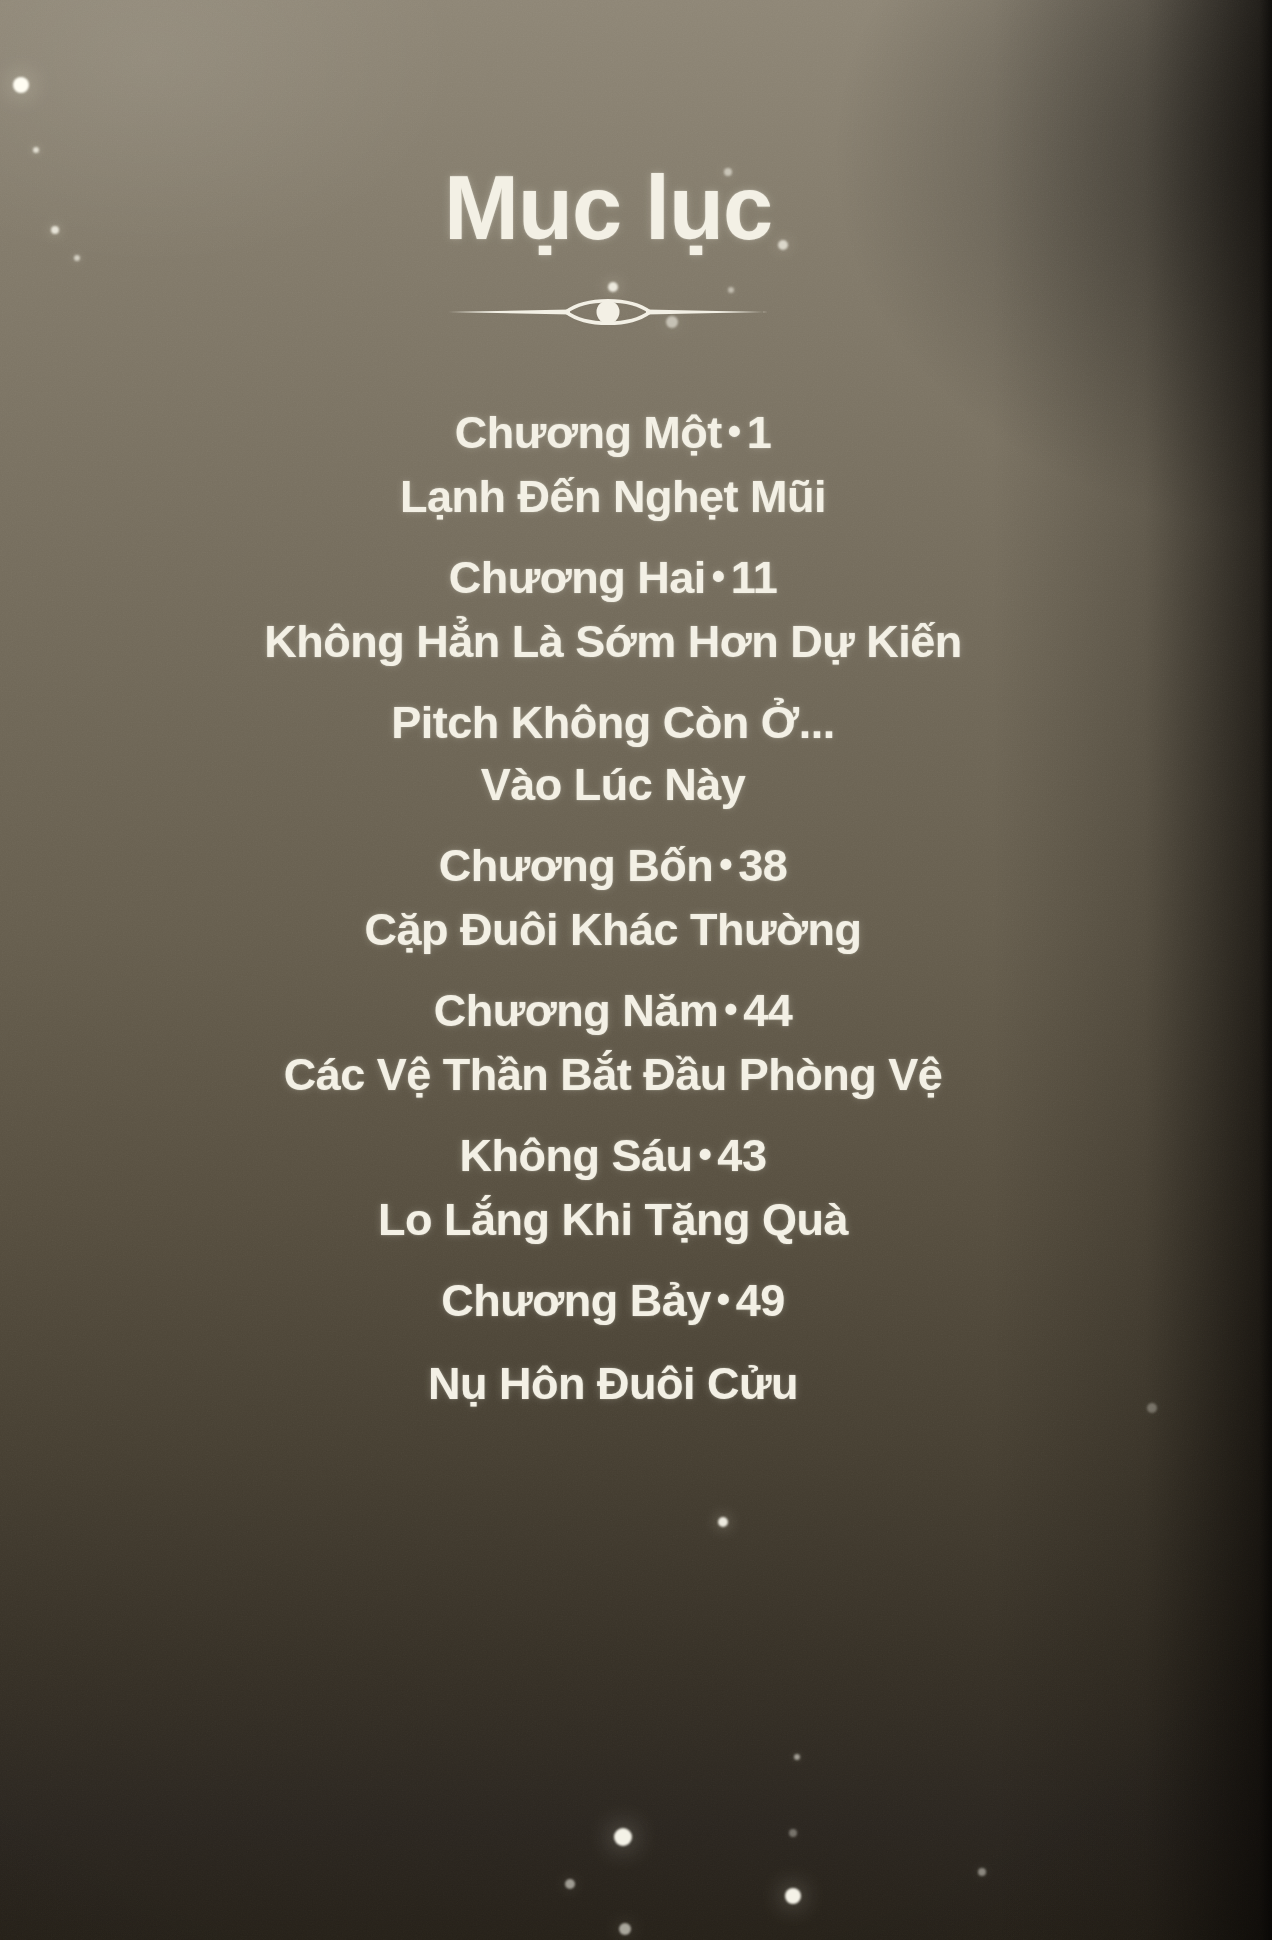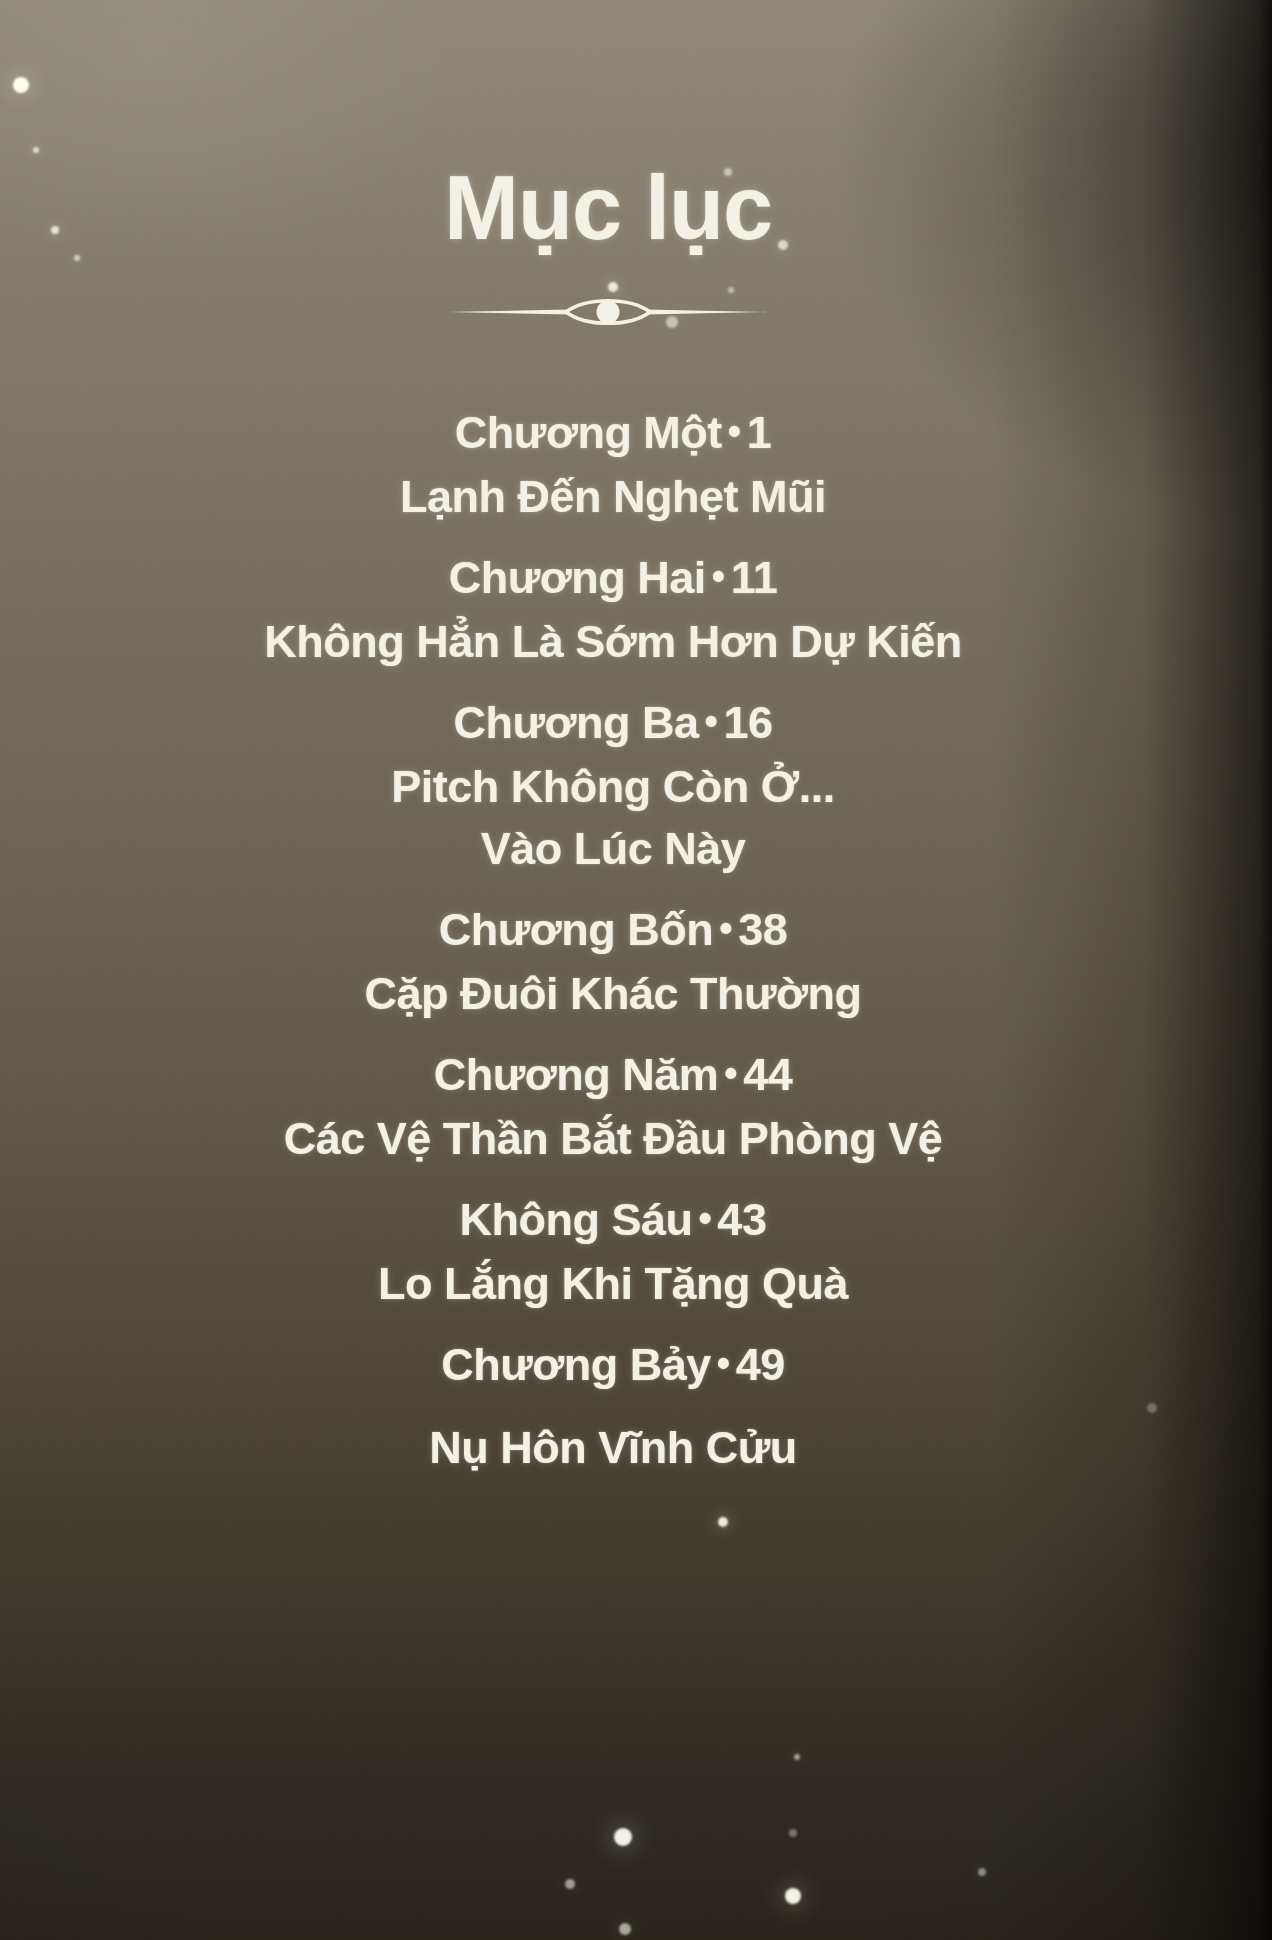--- a/index.html
+++ b/index.html
@@ -84,36 +84,35 @@
   <div class="entries" id="entries">
       <div class="entry">
         <div class="line"><span>Chương Một</span><span class="bullet"> • </span><span>1</span></div>
         <div class="line">Lạnh Đến Nghẹt Mũi</div>
       </div>
       <div class="entry">
         <div class="line"><span>Chương Hai</span><span class="bullet"> • </span><span>11</span></div>
         <div class="line">Không Hẳn Là Sớm Hơn Dự Kiến</div>
       </div>
       <div class="entry">
-        <div class="line"><span>Chương Ba</span><span class="bullet"> • </span><span>16</span></div>
         <div class="line">Pitch Không Còn Ở...</div>
         <div class="line">Vào Lúc Này</div>
       </div>
       <div class="entry">
         <div class="line"><span>Chương Bốn</span><span class="bullet"> • </span><span>38</span></div>
         <div class="line">Cặp Đuôi Khác Thường</div>
       </div>
       <div class="entry">
         <div class="line"><span>Chương Năm</span><span class="bullet"> • </span><span>44</span></div>
         <div class="line">Các Vệ Thần Bắt Đầu Phòng Vệ</div>
       </div>
       <div class="entry">
         <div class="line"><span>Không Sáu</span><span class="bullet"> • </span><span>43</span></div>
         <div class="line">Lo Lắng Khi Tặng Quà</div>
       </div>
       <div class="entry">
         <div class="line"><span>Chương Bảy</span><span class="bullet"> • </span><span>49</span></div>
       </div>
       <div class="entry">
-        <div class="line">Nụ Hôn Vĩnh Cửu</div>
+        <div class="line">Nụ Hôn Đuôi Cửu</div>
       </div>
     </div>
 </div>
 
 </body></html>

